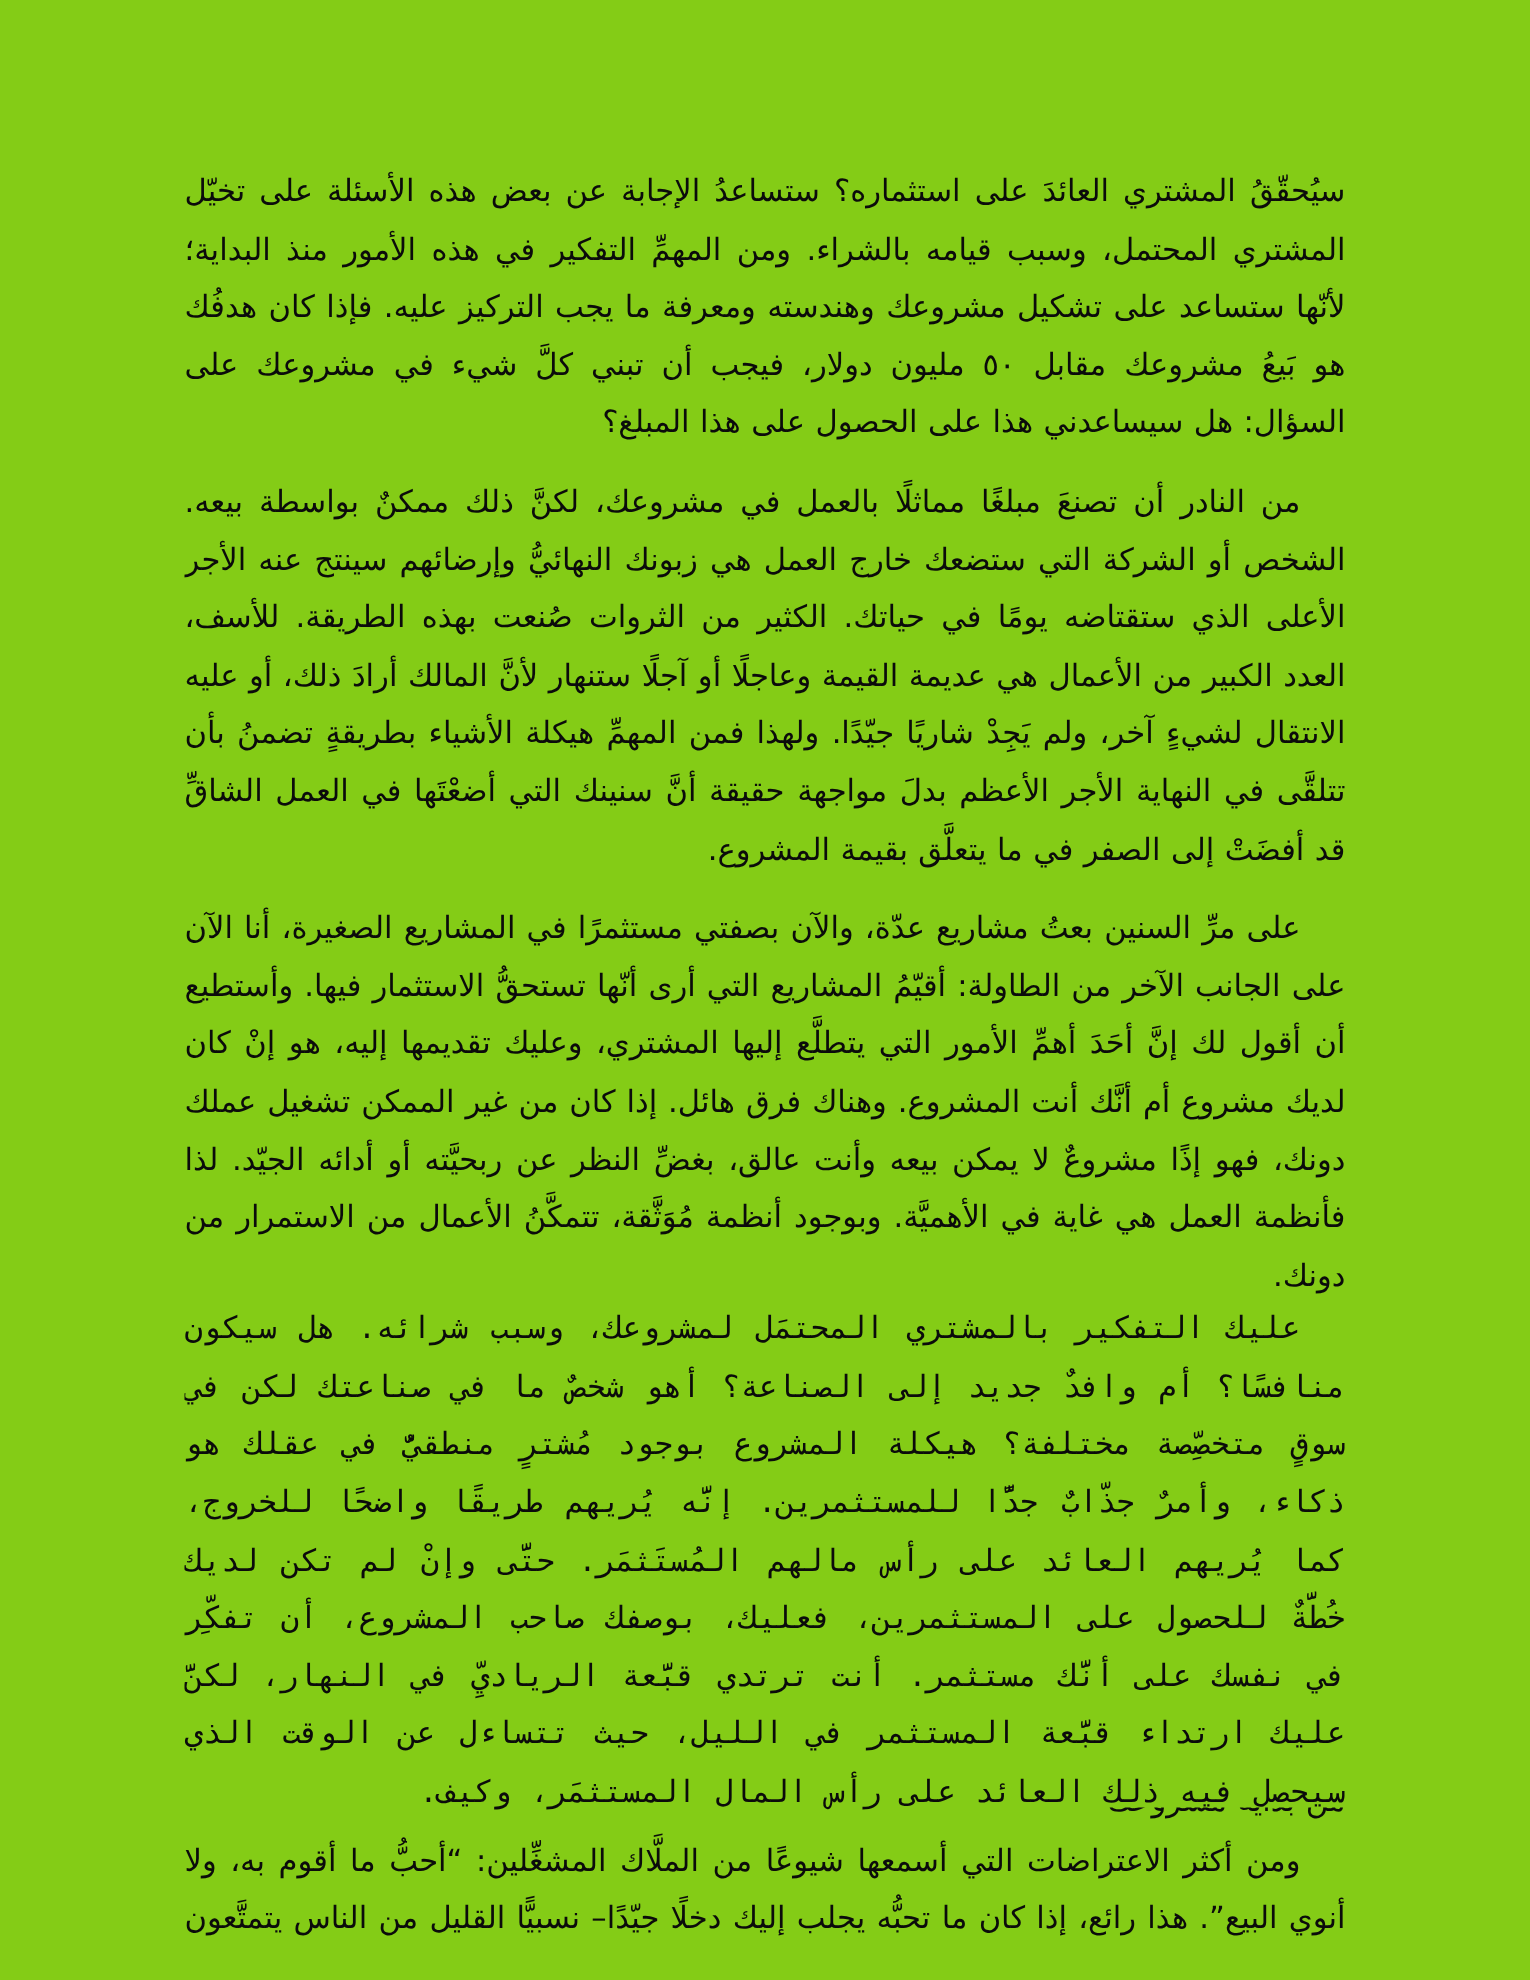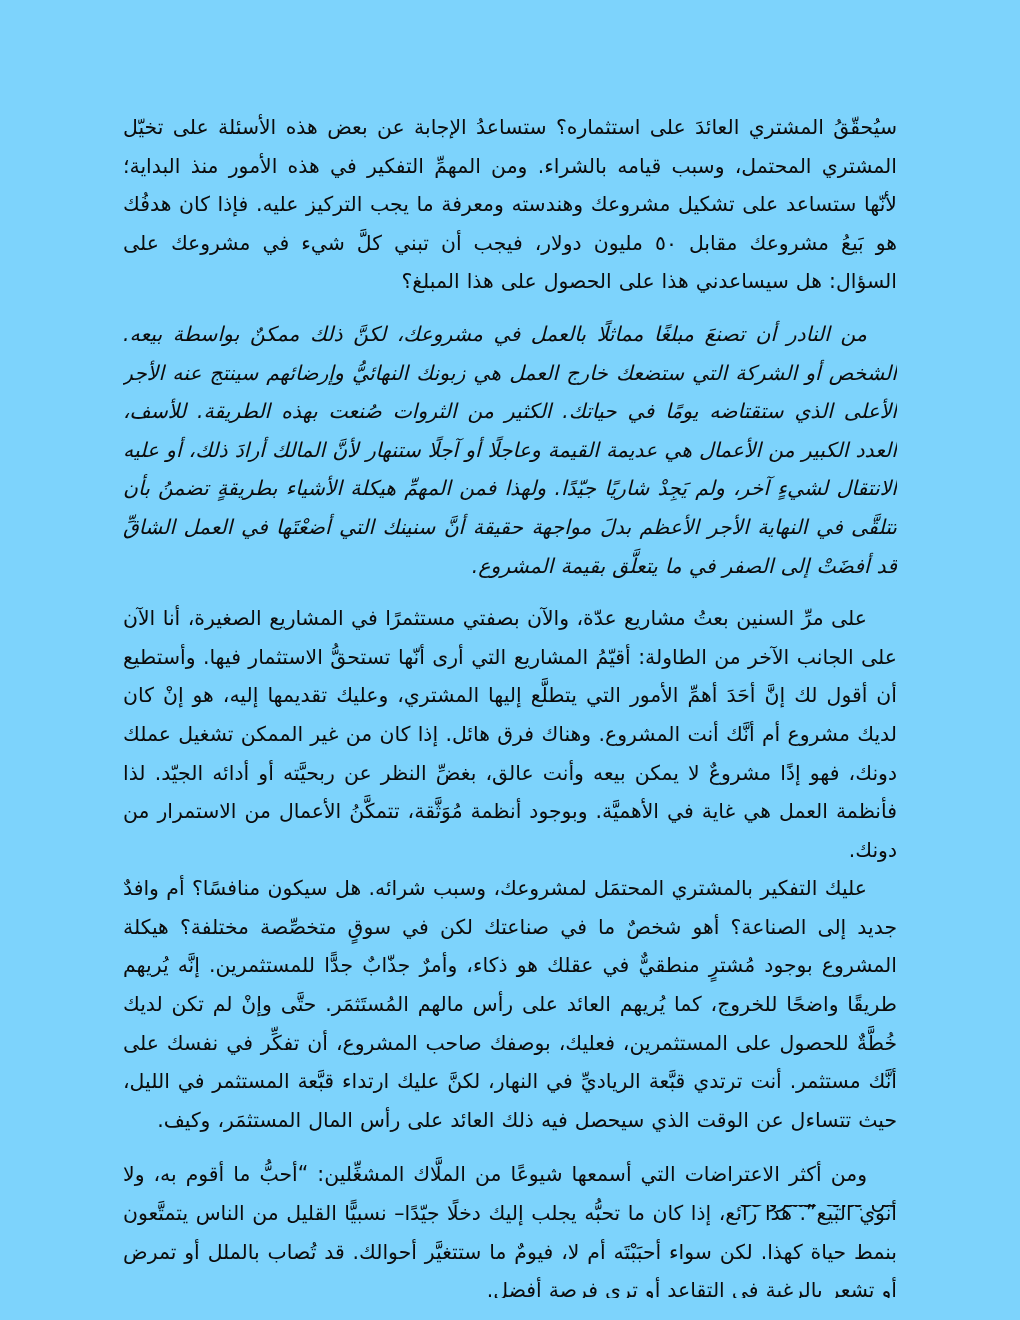--- a/index.html
+++ b/index.html
@@ -13,21 +13,21 @@
     height: 1320px;
     overflow: hidden;
     font-family: "DejaVu Sans", sans-serif;
     color: #0a0a0a;
   }
 
   .page {
     position: relative;
     width: 1020px;
     height: 1320px;
-    background: #7dd3fc;
+    background: #84cc16;
     box-sizing: border-box;
   }
 
   .text-column {
     position: absolute;
     top: 108px;
     right: 123px;
     left: 123px;
     width: 774px;
     height: 1190px;
@@ -47,23 +47,23 @@
     color: #0b0b0b;
     -webkit-font-smoothing: antialiased;
   }
 
   .para.indent {
     text-indent: 30px;
   }
 
   
   .p1 { margin-bottom: 14px; }
-  .p2 { margin-bottom: 14px; font-style: italic; }
+  .p2 { margin-bottom: 14px; }
   .p3 { margin-bottom: 0; }
-  .p4 { margin-bottom: 16px; }
+  .p4 { margin-bottom: 4px; font-family: Liberation Mono, monospace; }
   .p5 { margin-bottom: 16px; }
 
   
   .clipped-line {
     position: absolute;
     left: 123px;
     right: 123px;
     top: 1205px;
     height: 14px;
     overflow: hidden;

